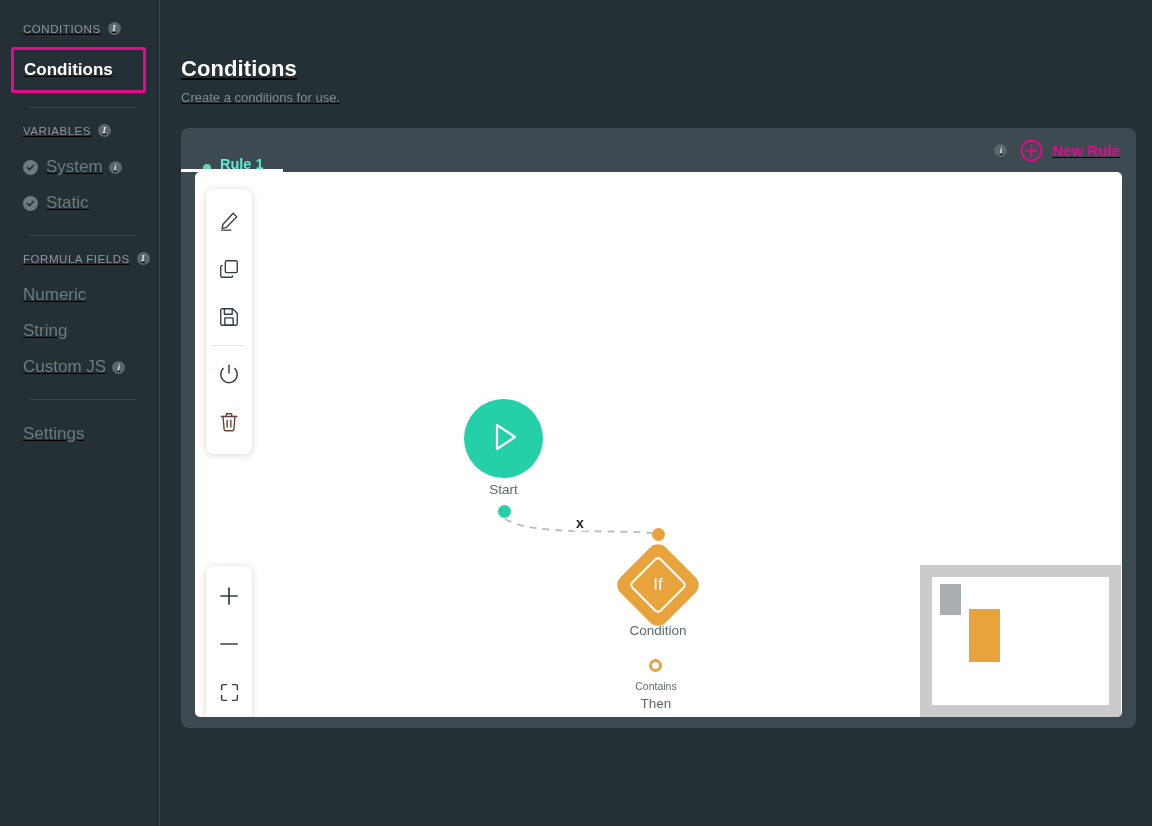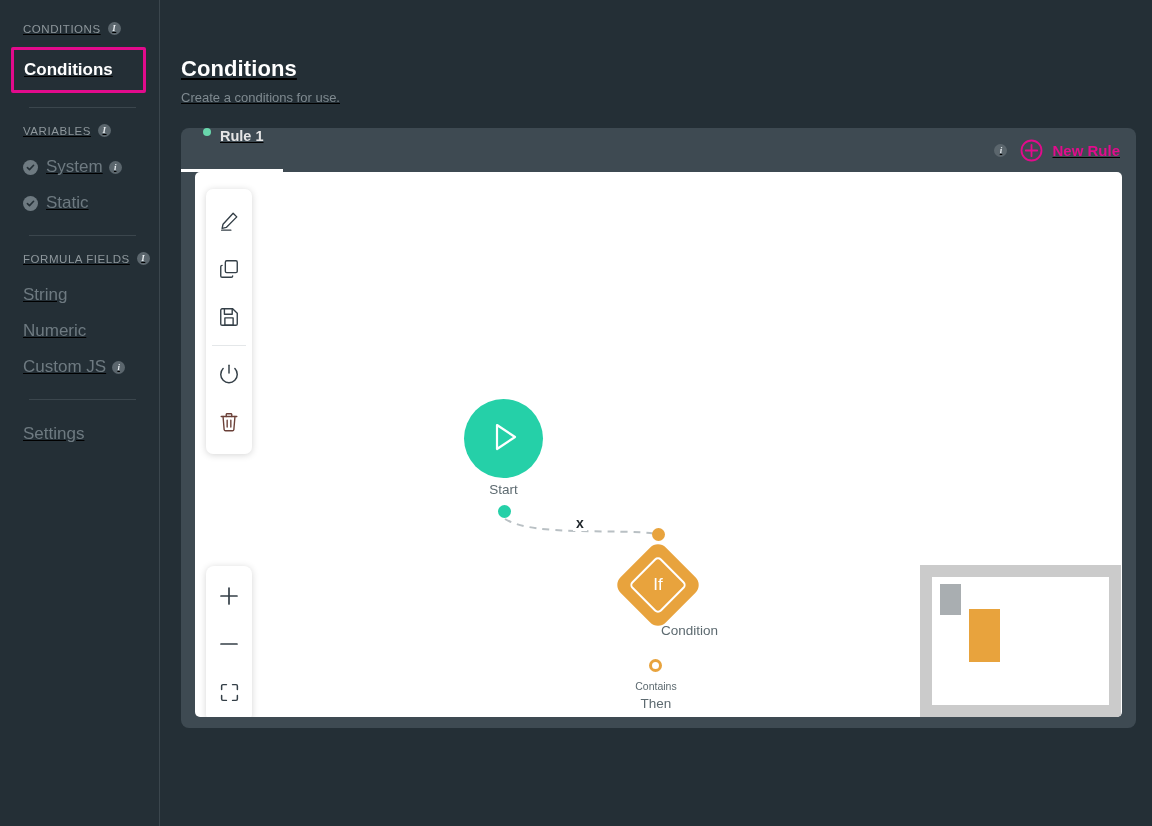--- a/index.html
+++ b/index.html
@@ -130,24 +130,24 @@
     width: 955px;
     position: relative;
   }
   .tabbar {
     height: 44px;
     display: flex; align-items: center;
     padding: 0 14px 0 0;
     position: relative;
   }
   .tab {
-    display: flex; align-items: flex-start; gap: 9px;
+    display: flex; align-items: flex-end; gap: 9px;
     padding: 0 22px 0 22px;
     height: 44px;
-    color: #e5e5e5;
+    color: #5eead4;
     font-size: 14.5px;
     font-weight: bold;
     cursor: pointer;
     position: relative;
   }
   .tab .dot {
     width: 8px; height: 8px; border-radius: 50%;
     background: #69d7ac;
   }
   .tab.active::after {
@@ -267,21 +267,21 @@
   }
   .cond-if {
     position: absolute;
     left: 431px; top: 381px;
     width: 64px; height: 64px;
     display: flex; align-items: center; justify-content: center;
     color: #ffffff;
     font-size: 17px;
     pointer-events: none;
   }
-  .label-condition { left: 403px; top: 451px; width: 120px; text-align: right; }
+  .label-condition { left: 403px; top: 451px; width: 120px; }
 
   .ring {
     position: absolute;
     width: 13px; height: 13px;
     border-radius: 50%;
     border: 3px solid #e8a33d;
     background: #ffffff;
     cursor: pointer;
   }
   .ring-then { left: 454px; top: 487px; }
@@ -386,24 +386,24 @@
         </div>
       </div>
       <div class="side-divider"></div>
 
       <div class="side-group">
         <div class="side-head">
           <span>FORMULA FIELDS</span>
           <span class="info-badge">i</span>
         </div>
         <div class="side-item">
+          <span>Numeric</span>
+        </div>
+        <div class="side-item">
           <span>String</span>
-        </div>
-        <div class="side-item">
-          <span>Numeric</span>
         </div>
         <div class="side-item">
           <span>Custom JS</span>
           <span class="info-badge">i</span>
         </div>
       </div>
       <div class="side-divider"></div>
 
       <div class="side-item">
         <span>Settings</span>

